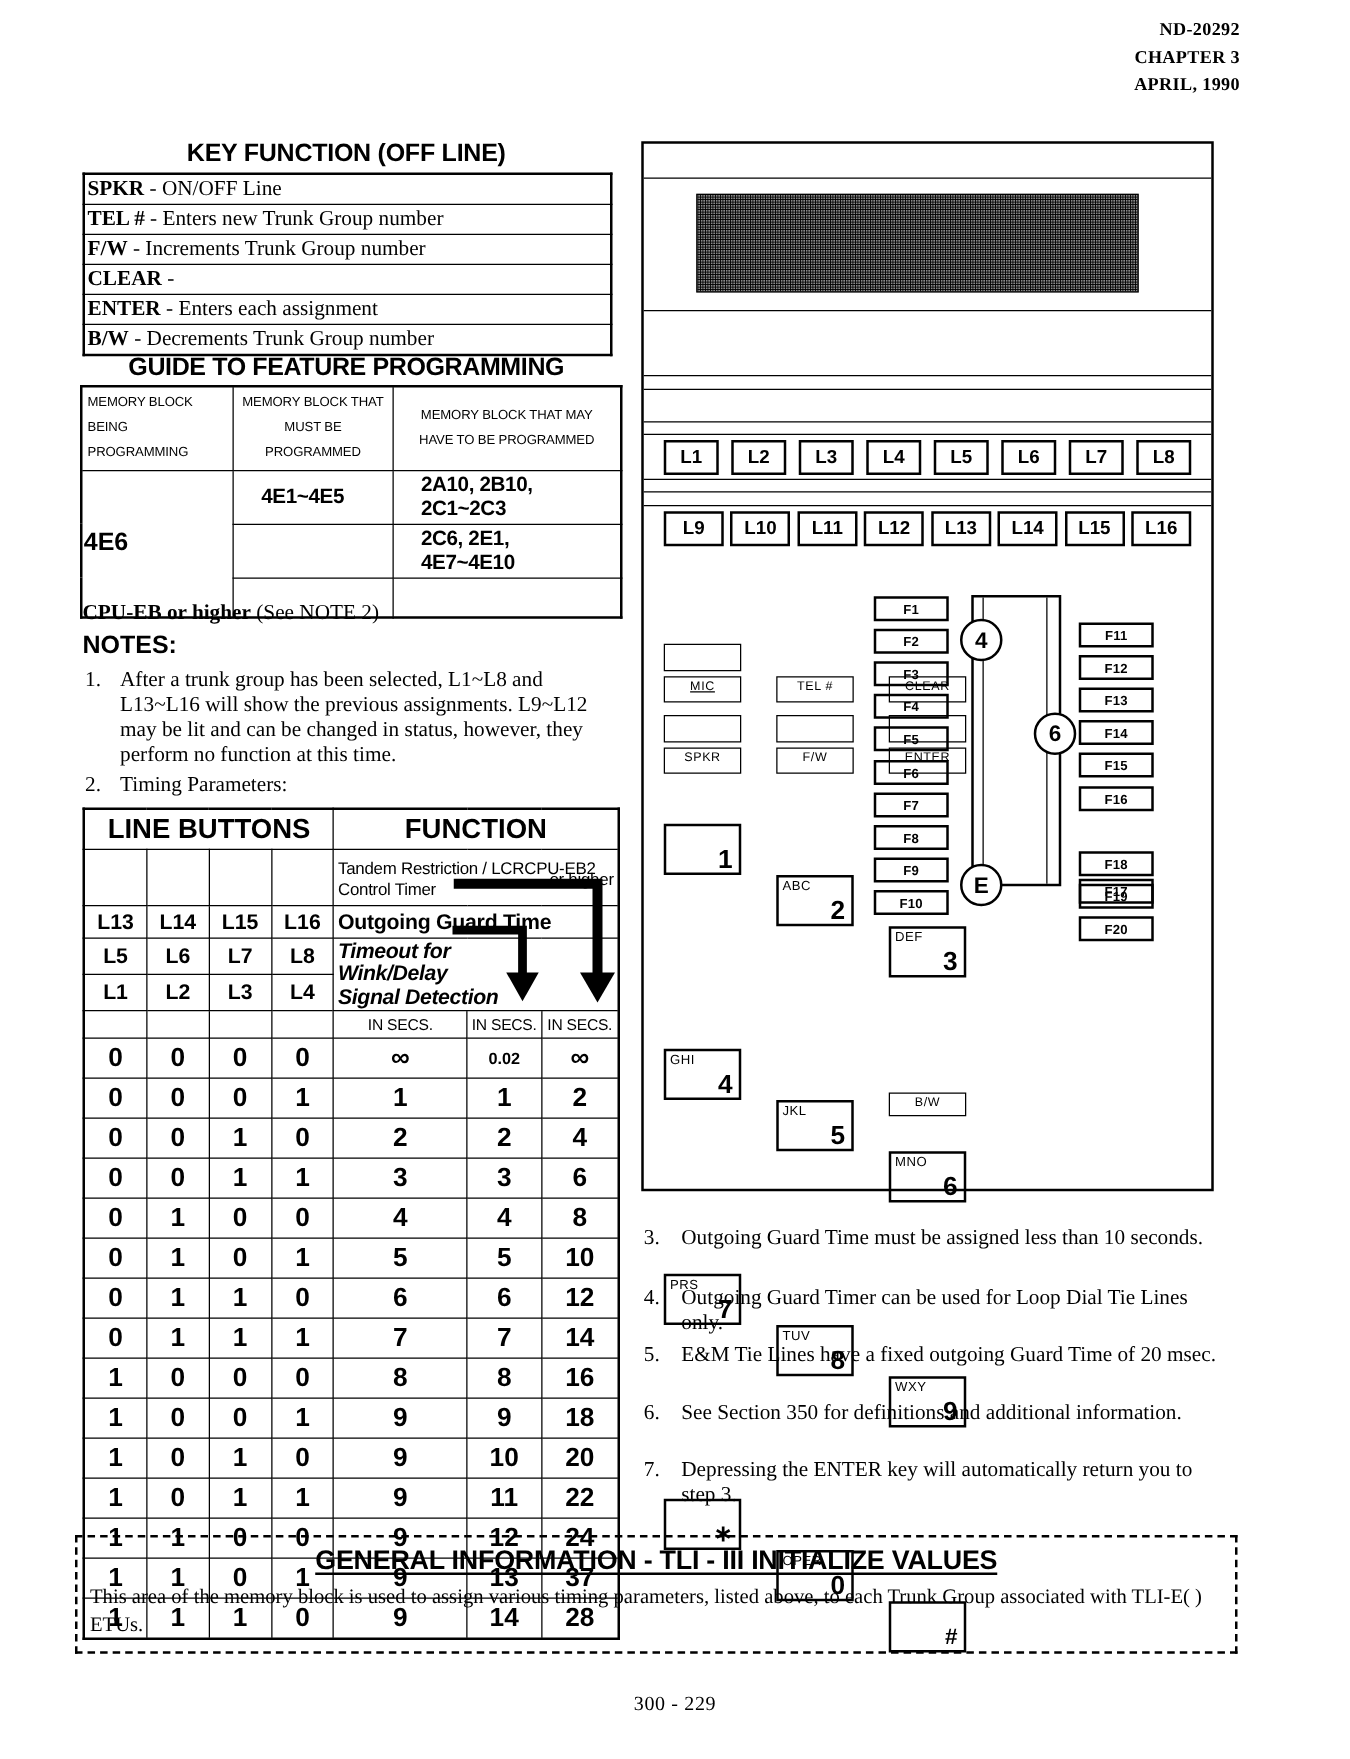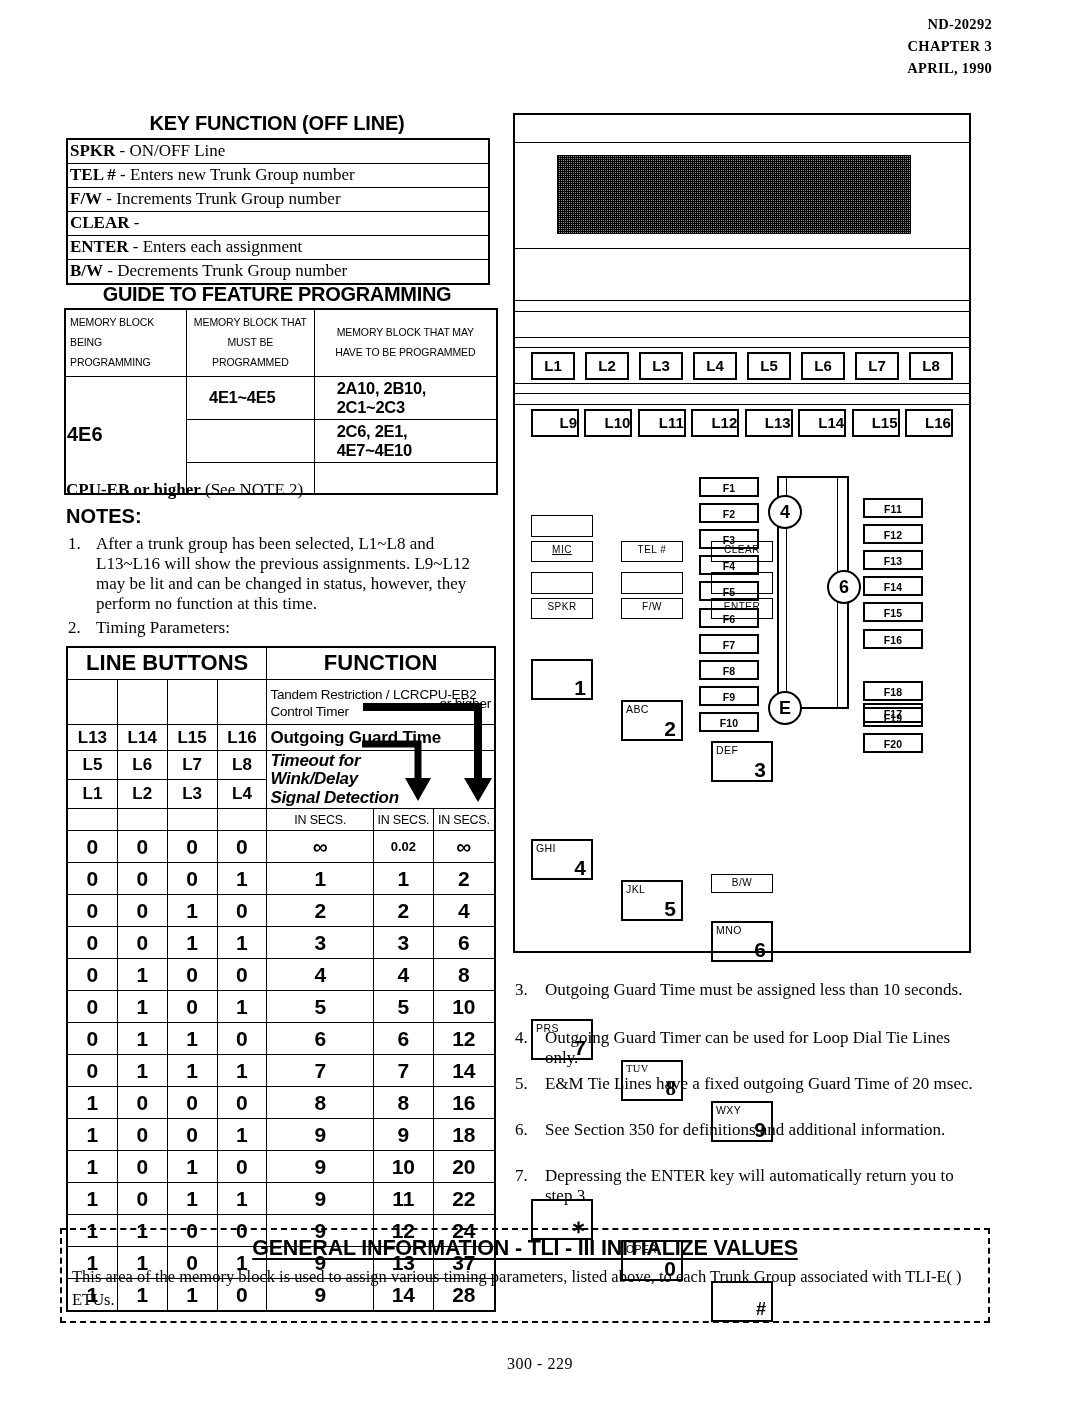--- a/index.html
+++ b/index.html
@@ -117,21 +117,21 @@
     background-size:2px 2px;
   }
   .lrow-keys{position:absolute;left:0;width:100%;display:flex;
     justify-content:space-between;padding:0 16px;box-sizing:border-box;}
   .lkey{
     border:2.2px solid #000;font-family:"Liberation Sans", sans-serif;
     font-weight:bold;font-size:15px;text-align:center;
     padding:3px 0 4px;box-sizing:border-box;
   }
   .lkey.w1{width:44px;}
-  .lkey.w2{width:48px;text-align:right;}
+  .lkey.w2{width:48px;}
 
   
   .kp{position:absolute;left:16px;top:400px;}
   .kp-cell{position:absolute;}
   .kb-lbl{
     border:1.9px solid #000;font-family:"Liberation Sans", sans-serif;
     font-size:10px;text-align:center;padding:2px 0 3px;letter-spacing:.5px;
     box-sizing:border-box;
   }
   .kb-blank{border:1.9px solid #000;box-sizing:border-box;}
@@ -538,21 +538,21 @@
           <span class="dig">5</span>
         </div>
         <div class="kb-dial kp-cell" style="left: 180px; top: 201px; width: 62px; height: 41px;">
           <span class="alpha">MNO</span>
           <span class="dig">6</span>
         </div>
         <div class="kb-dial kp-cell" style="left: 0px; top: 258px; width: 62px; height: 41px;">
           <span class="alpha">PRS</span>
           <span class="dig">7</span>
         </div>
-        <div class="kb-dial kp-cell" style="left: 90px; top: 258px; width: 62px; height: 41px; font-family: Liberation Serif, serif;">
+        <div class="kb-dial kp-cell" style="left: 90px; top: 258px; width: 62px; height: 41px;">
           <span class="alpha">TUV</span>
           <span class="dig">8</span>
         </div>
         <div class="kb-dial kp-cell" style="left: 180px; top: 258px; width: 62px; height: 41px;">
           <span class="alpha">WXY</span>
           <span class="dig">9</span>
         </div>
         <div class="kb-dial kp-cell" style="left: 0px; top: 315px; width: 62px; height: 41px;">
           <span class="alpha"></span>
           <span class="dig sym">∗</span>

